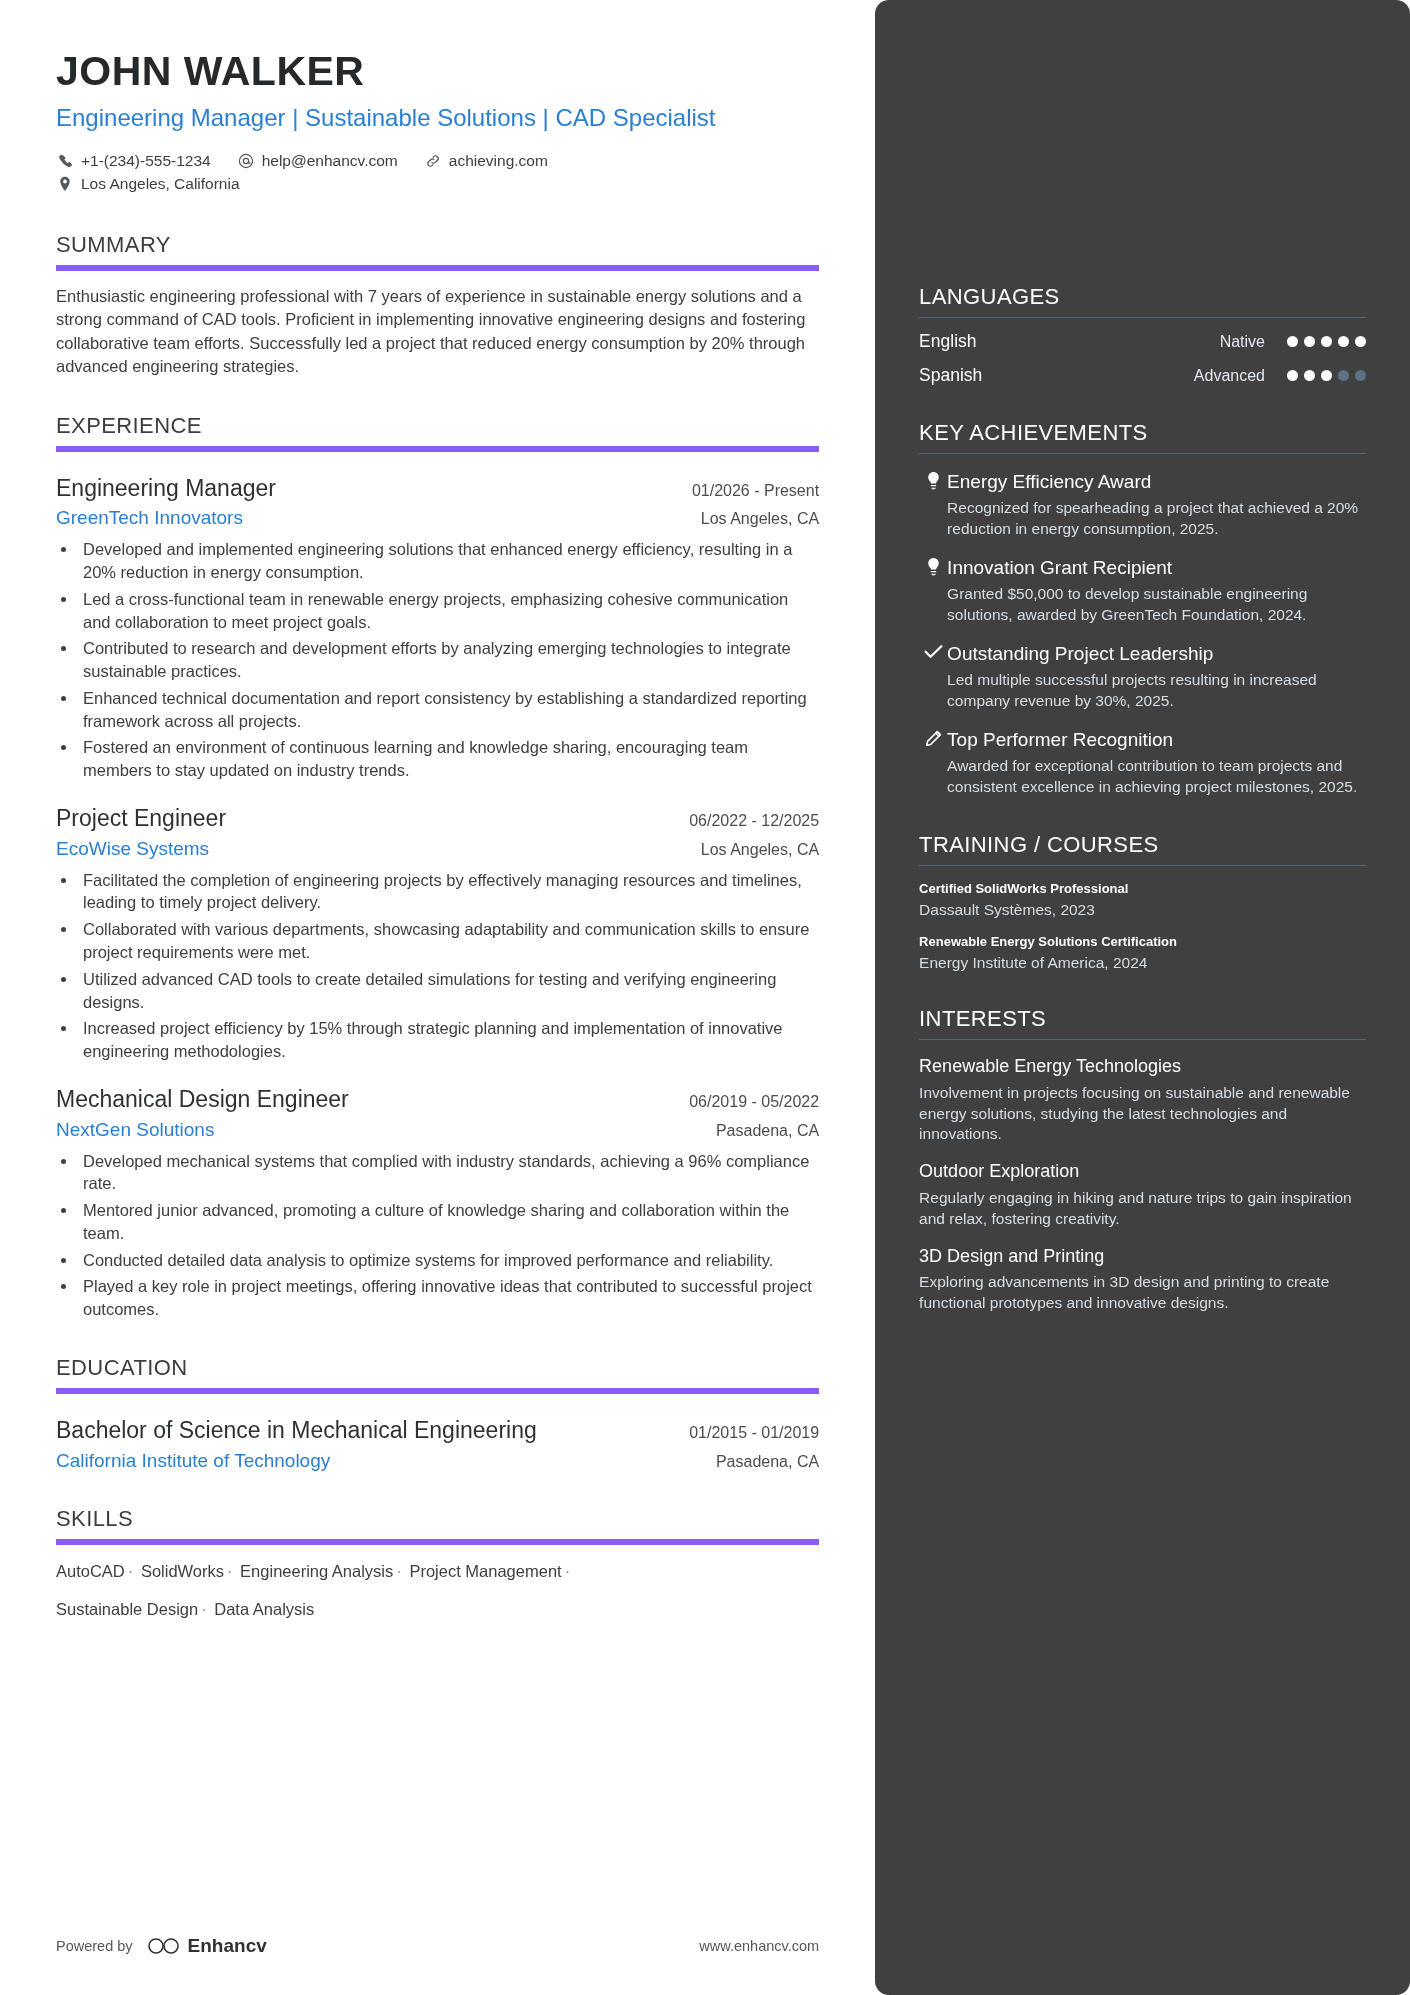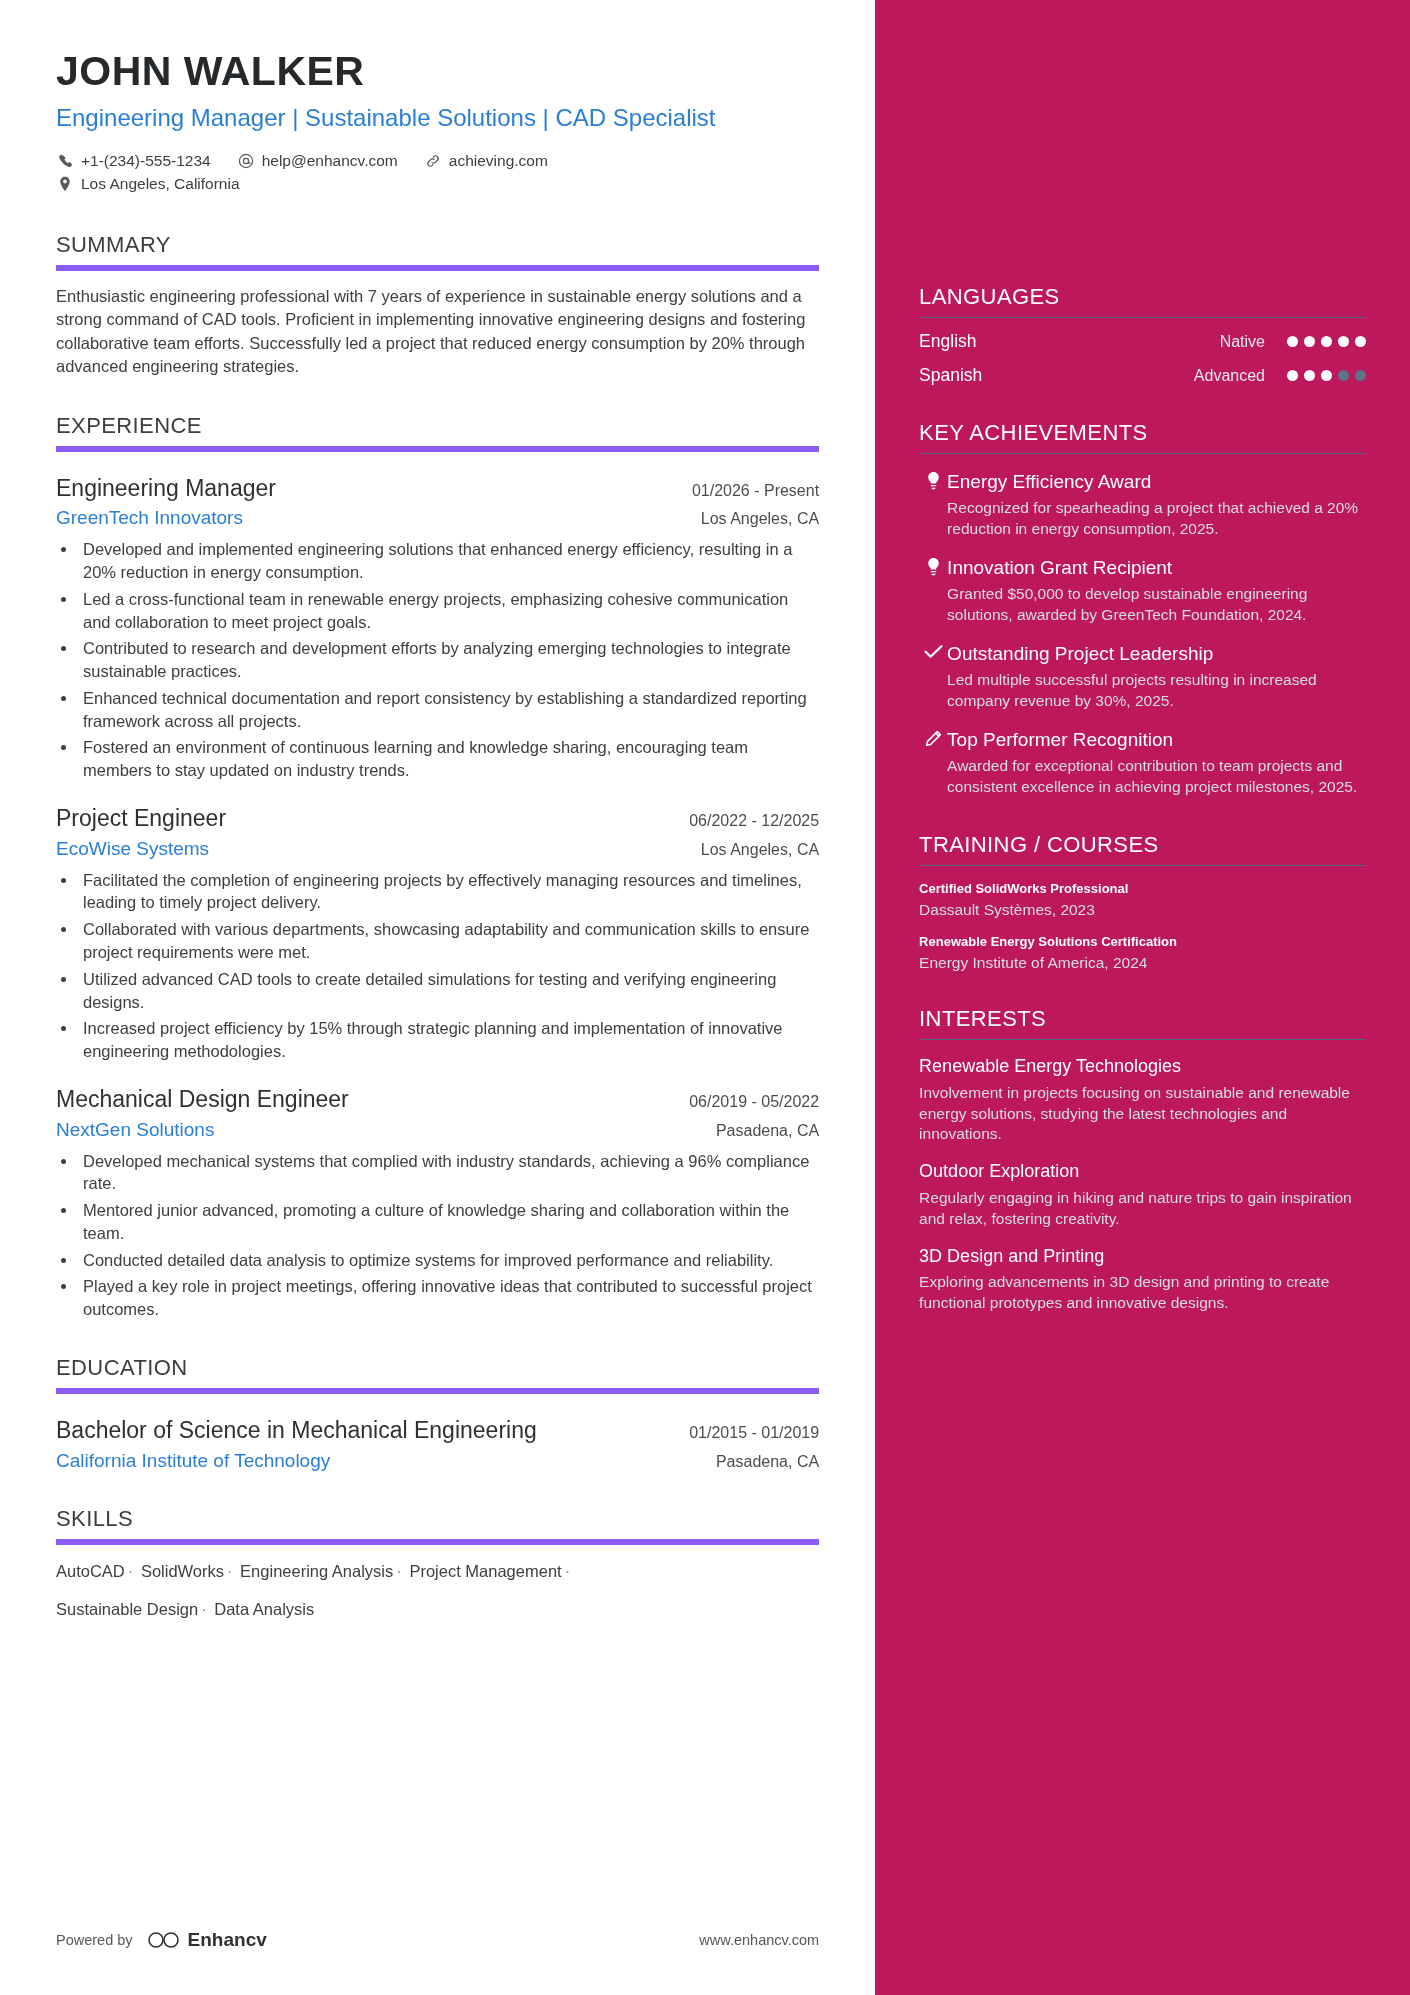--- a/index.html
+++ b/index.html
@@ -127,21 +127,21 @@
     font-size: 16.5px;
     color: #3d4043;
     margin-top: 14px;
     line-height: 1.5;
   }
   .skills-line .sep { color: #8a8d90; padding: 0 3px; }
   .footer {
     position: absolute;
     left: 56px;
     right: 56px;
-    bottom: 44px;
+    bottom: 38px;
     display: flex;
     align-items: center;
     justify-content: space-between;
     font-size: 14.5px;
     color: #55585b;
   }
   .powered {
     display: flex;
     align-items: center;
   }
@@ -150,23 +150,24 @@
     align-items: center;
     margin-left: 14px;
     color: #2f3234;
     font-size: 19px;
     font-weight: bold;
   }
   .brand svg { margin-right: 7px; }
   
   .right {
     width: 560px;
-    background: #be185d;
+    background: #404040;
     color: #e8edf2;
     padding: 48px 44px 0 44px;
+    border-radius: 14px;
   }
   .r-sec-title {
     font-size: 22px;
     letter-spacing: 0.4px;
     color: #ffffff;
     padding-bottom: 7px;
     border-bottom: 1px solid #52677b;
     margin-top: 34px;
   }
   .r-sec-title.first { margin-top: 236px; }

